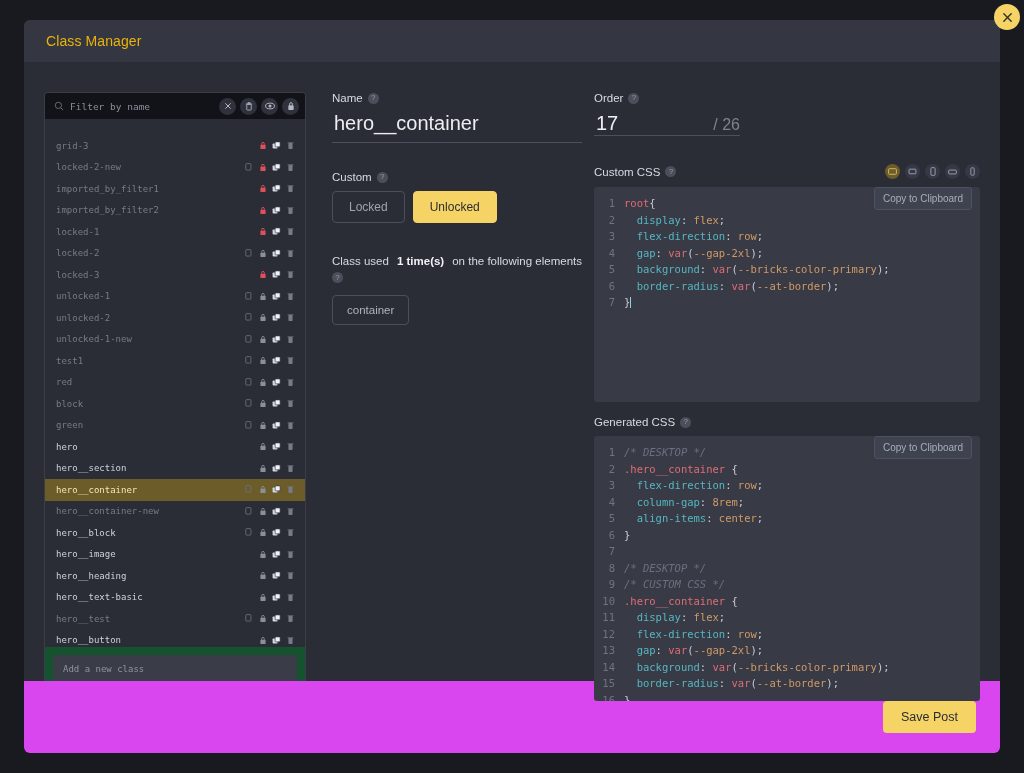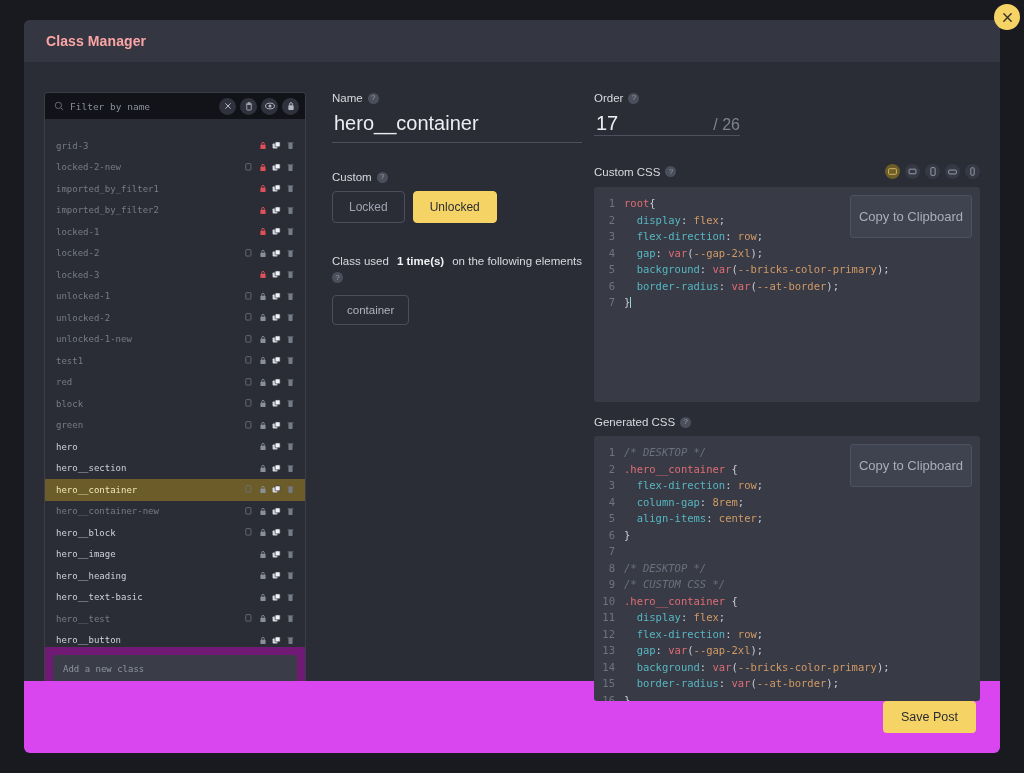--- a/index.html
+++ b/index.html
@@ -34,23 +34,23 @@
 
   .modal-header {
     height: 42px;
     background: #343742;
     display: flex;
     align-items: center;
     padding: 0 22px;
     flex: none;
   }
   .modal-title {
-    color: #fca5a5;
+    color: #eab308;
     font-size: 14px;
-    font-weight: bold;
+    font-weight: normal;
     letter-spacing: .1px;
   }
 
   .close-button {
     position: absolute;
     right: 4px;
     top: 4px;
     width: 26px;
     height: 26px;
     border-radius: 50%;
@@ -156,21 +156,21 @@
     white-space: nowrap;
     overflow: hidden;
   }
   .class-row.dim .cname { color: #777b88; }
   .class-row.selected { background: #6b5c29; }
   .class-row.selected .cname { color: #f4e7b8; }
 
   .row-icons { display: flex; align-items: center; gap: 5px; flex: none; }
   .row-icons .ic { display: flex; width: 9px; justify-content: center; }
 
-  .add-class-wrap { padding: 8px; flex: none; background: #701a75; }
+  .add-class-wrap { padding: 8px; flex: none; background: #14532d; }
   .add-class-input {
     width: 100%;
     height: 28px;
     background: #3a3d48;
     border: none;
     border-radius: 3px;
     outline: none;
     color: #c9ccd4;
     font-family: "DejaVu Sans Mono", monospace;
     font-size: 9px;
@@ -303,27 +303,27 @@
     background: #383b45;
     border-radius: 3px;
     overflow: hidden;
   }
   .code-panel.custom { height: 215px; }
   .code-panel.generated { height: 265px; }
 
   .copy-btn {
     position: absolute;
     right: 8px;
-    top: 8px;
+    top: 0;
     background: #3f4350;
     border: 1px solid #4d5160;
     border-radius: 3px;
     color: #a9adb9;
-    font-size: 13px;
-    padding: 13px 8px;
+    font-size: 10px;
+    padding: 5px 8px;
     cursor: pointer;
     font-family: "Liberation Sans", sans-serif;
     z-index: 5;
   }
 
   .code-body {
     font-family: "DejaVu Sans Mono", monospace;
     font-size: 10.5px;
     line-height: 16.5px;
     padding: 8px 0 0 0;

